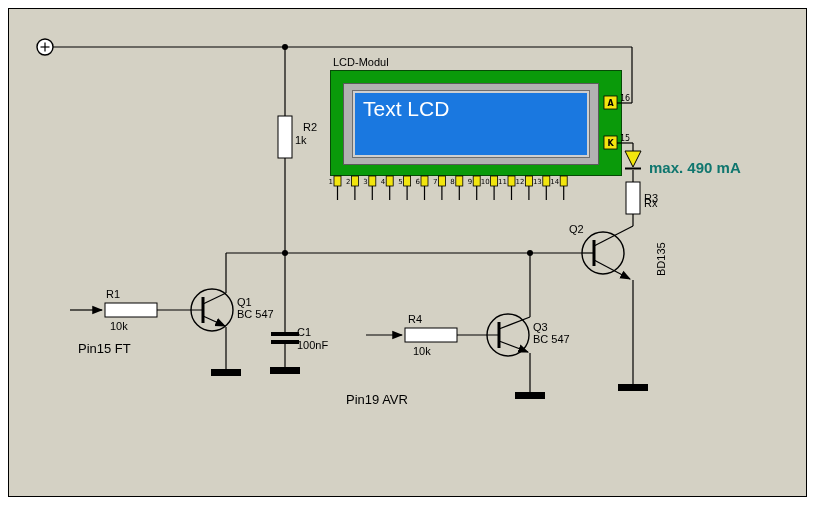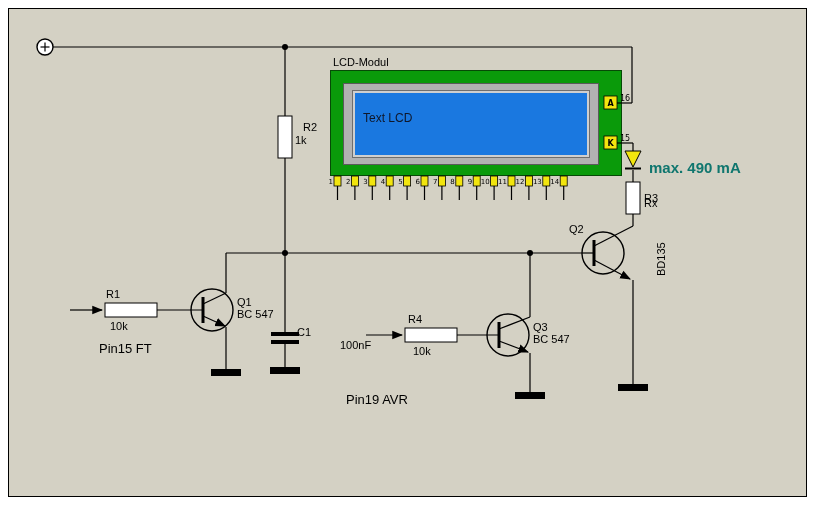--- a/index.html
+++ b/index.html
@@ -30,21 +30,21 @@
   .vlabel { position:absolute; left:655px; top:222px; height:54px; font-size:11px;
             writing-mode:vertical-rl; transform:rotate(180deg); white-space:nowrap; }
   
   .pcb { position:absolute; left:330px; top:70px; width:292px; height:106px;
          background:#0a9a0a; border:1px solid #064a06; box-sizing:border-box; }
   .bezel { position:absolute; left:12px; top:12px; width:256px; height:82px;
            background:#b2b2b2; border:1px solid #5a5a5a; box-sizing:border-box; }
   .screen { position:absolute; left:9px; top:7px; width:236px; height:66px;
             background:#1a78e0; border:2px solid #cfcfcf; box-shadow:0 0 0 1px #6e6e6e;
             box-sizing:border-box; }
-  .screen-text { position:absolute; left:8px; top:18px; font-size:12px; color:#0f172a; }
+  .screen-text { position:absolute; left:8px; top:4px; font-size:21px; color:#ffffff; }
 </style>
 </head>
 <body>
 
 <div id="stage">
   <div id="board"></div>
 
   <div class="pcb">
     <div class="bezel">
       <div class="screen">
@@ -200,28 +200,28 @@
   <div class="lbl" style="left:295px; top:121px;margin-left:8px;">R2</div>
   <div class="lbl" style="left:295px; top:134px;">1k</div>
 
   <div class="lbl" style="left:644px; top:184px;margin-top:8px;">R3</div>
   <div class="lbl" style="left:644px; top:197px;">Rx</div>
 
   <div class="lbl" style="left:408px; top:313px;">R4</div>
   <div class="lbl" style="left:413px; top:345px;">10k</div>
 
   <div class="lbl" style="left:297px; top:326px;">C1</div>
-  <div class="lbl" style="left:297px; top:339px;margin-left:43px;">100nF</div>
+  <div class="lbl" style="left:297px; top:339px;">100nF</div>
 
   <div class="lbl" style="left:237px; top:296px;">Q1</div>
   <div class="lbl" style="left:237px; top:308px;">BC 547</div>
 
   <div class="lbl" style="left:533px; top:321px;text-align:center;">Q3</div>
   <div class="lbl" style="left:533px; top:333px;">BC 547</div>
 
   <div class="lbl" style="left:569px; top:223px;">Q2</div>
   <div class="vlabel">BD135</div>
 
-  <div class="lbl-io" style="left:99px; top:341px;">Pin15 FT</div>
+  <div class="lbl-io" style="left:78px; top:341px;">Pin15 FT</div>
   <div class="lbl-io" style="left:346px; top:348px;margin-top:44px;">Pin19 AVR</div>
 
   <div class="lbl-big" style="left:649px; top:159px;">max. 490 mA</div>
 </div>
 
 </body></html>

